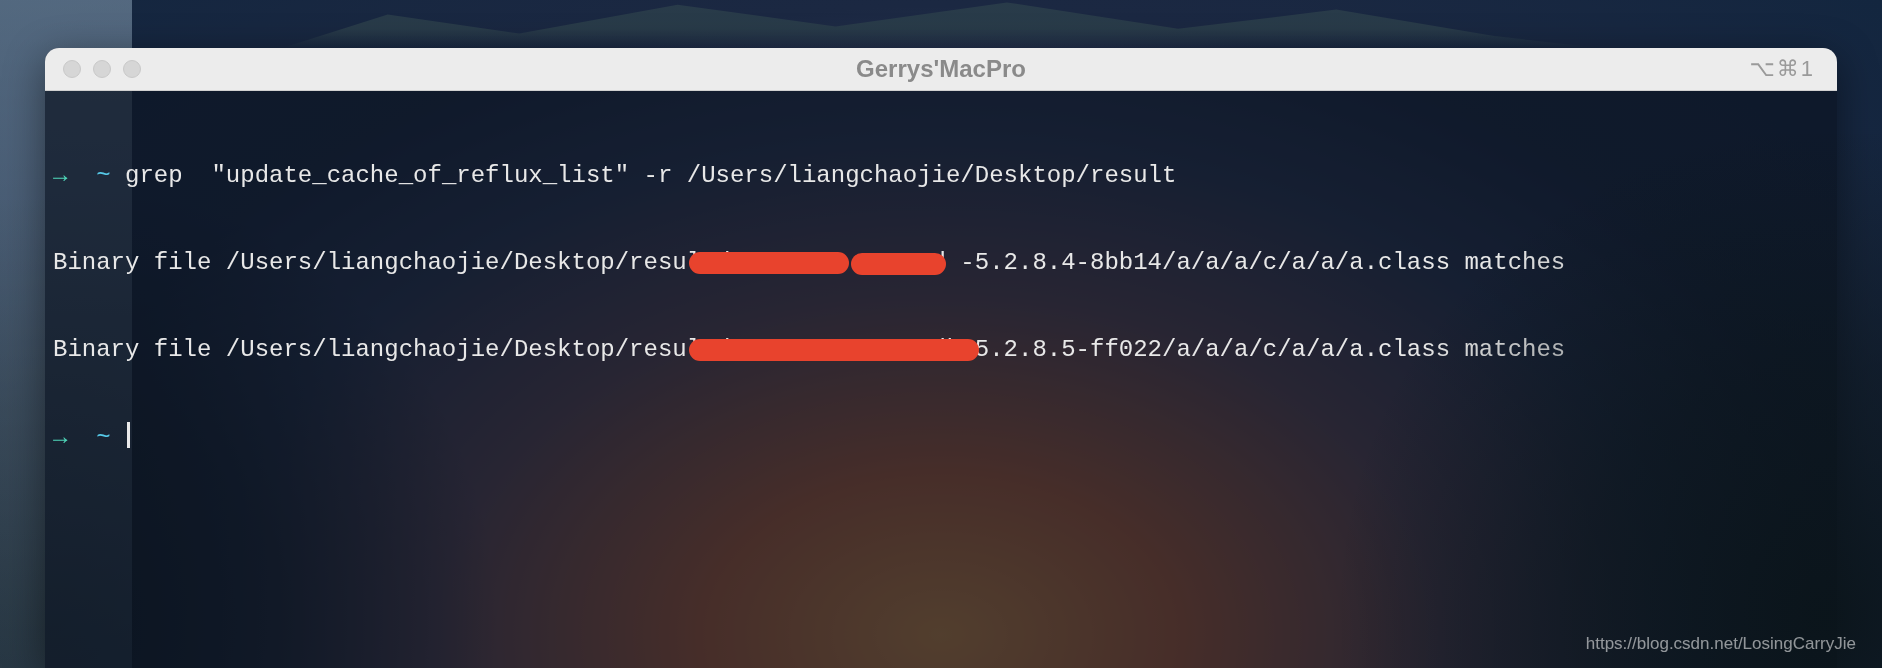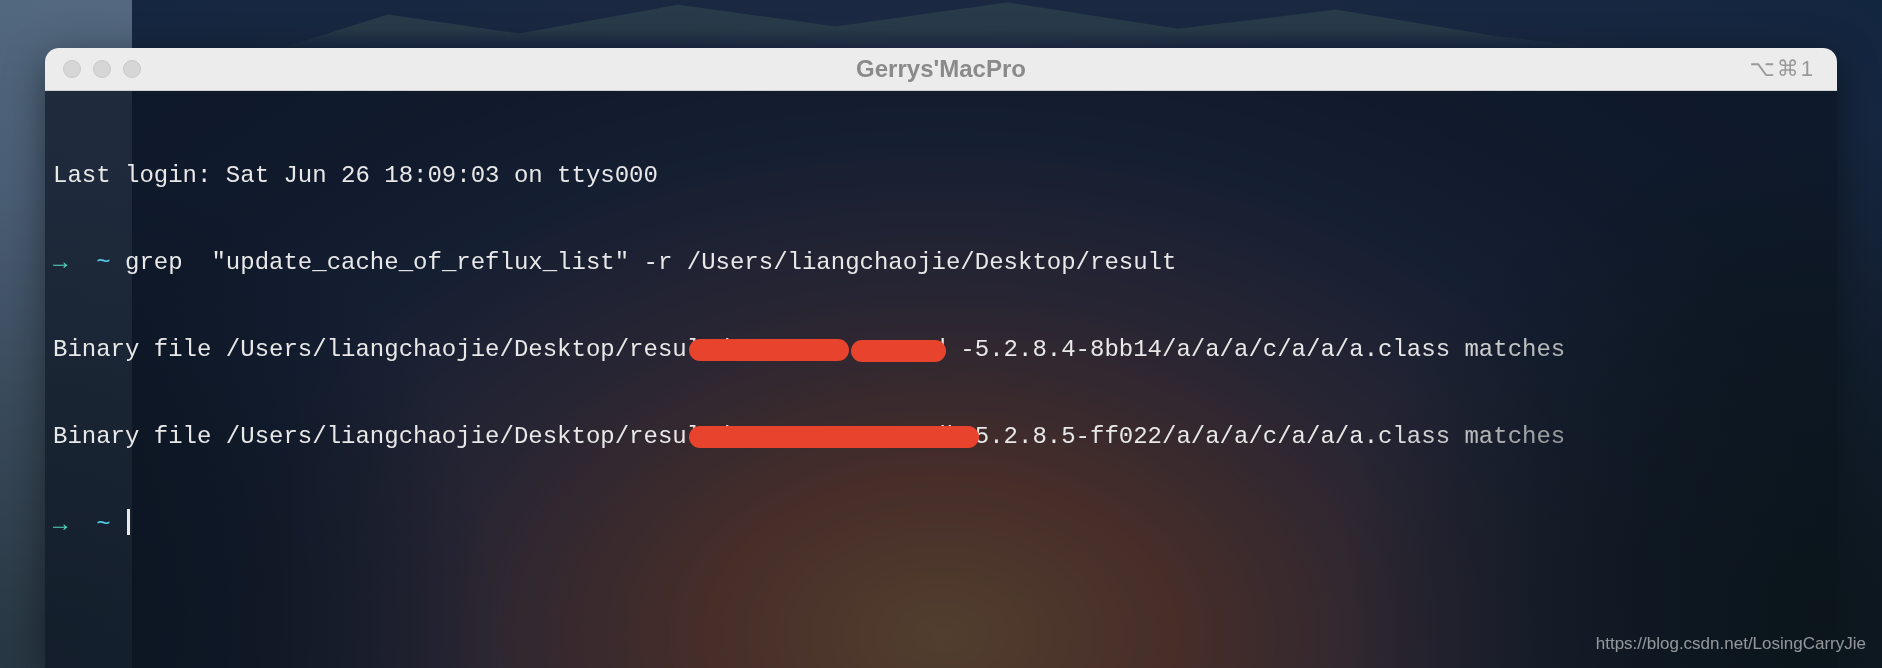--- a/index.html
+++ b/index.html
@@ -119,21 +119,21 @@
     position: absolute;
     height: 22px;
     background: #e8432d;
     border-radius: 11px;
     z-index: 5;
     pointer-events: none;
   }
 
   .watermark {
     position: absolute;
-    right: 16px;
+    right: 26px;
     bottom: 14px;
     color: rgba(255,255,255,0.55);
     font-size: 17px;
     font-family: Arial, sans-serif;
     z-index: 20;
     pointer-events: none;
   }
 </style>
 </head>
 <body>
@@ -148,21 +148,20 @@
       <div class="traffic">
         <div class="dot"></div>
         <div class="dot"></div>
         <div class="dot"></div>
       </div>
       <div class="win-title">Gerrys'MacPro</div>
       <div class="shortcut">⌥⌘1</div>
     </div>
 
     <div class="term-body">
-      <span class="line out">Last login: Sat Jun 26 18:09:03 on ttys000</span>
       <span class="line"><span class="arrow">→</span>  <span class="tilde">~</span> <span class="cmd">grep  "update_cache_of_reflux_list" -r /Users/liangchaojie/Desktop/result</span></span>
       <span class="line out"><span>Binary file /Users/liangchaojie/Desktop/result/</span><span>t        nav-sd -</span><span>5.2.8.4-8bb14/a/a/a/c/a/a/a.class matches</span><span class="redact" style="left:636px; width:160px; top:4px;"></span><span class="redact" style="left:798px; width:95px; top:5px;"></span></span>
       <span class="line out"><span>Binary file /Users/liangchaojie/Desktop/result/</span><span>t            sdk-</span><span>5.2.8.5-ff022/a/a/a/c/a/a/a.class matches</span><span class="redact" style="left:636px; width:290px; top:4px;"></span></span>
       <span class="line"><span class="arrow">→</span>  <span class="tilde">~</span> <span class="cursor"></span></span>
     </div>
 
   </div>
 
   <div class="watermark">https://blog.csdn.net/LosingCarryJie</div>
 </div>

